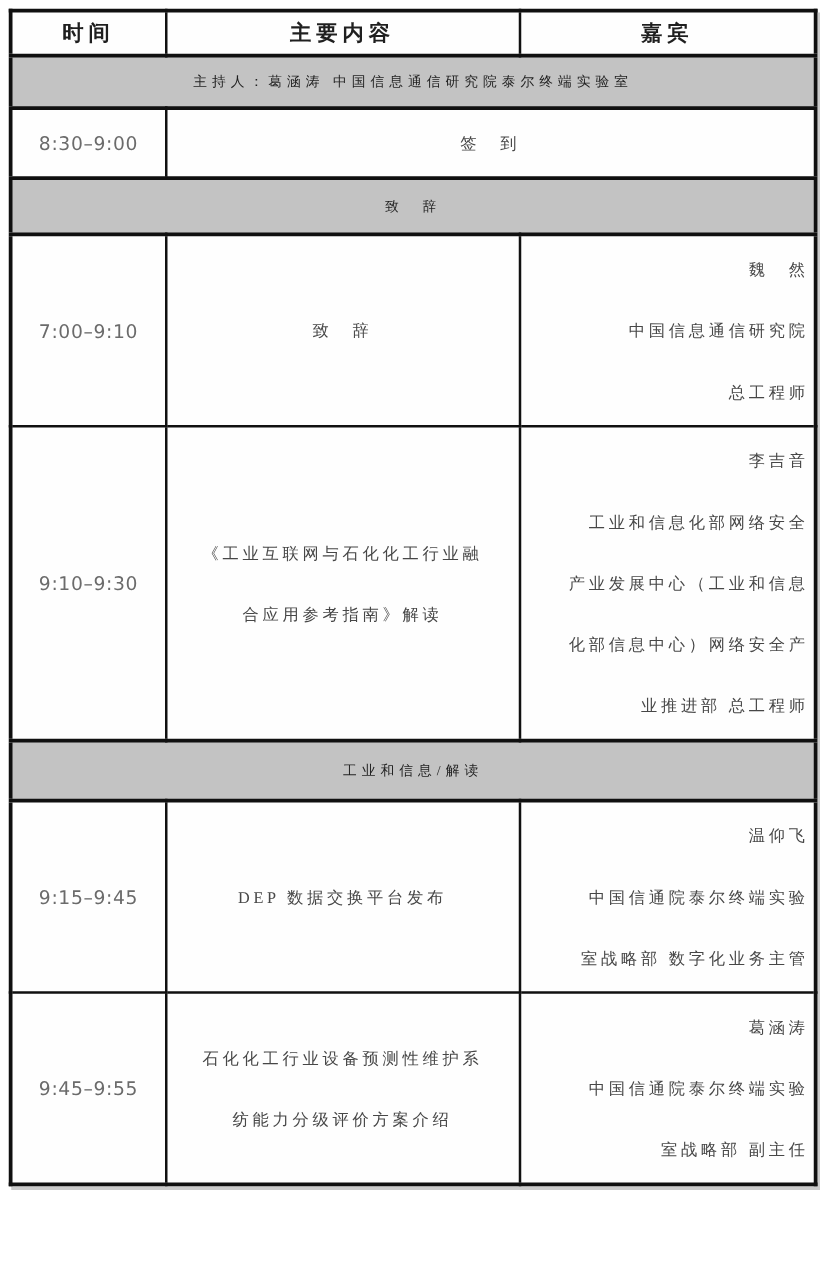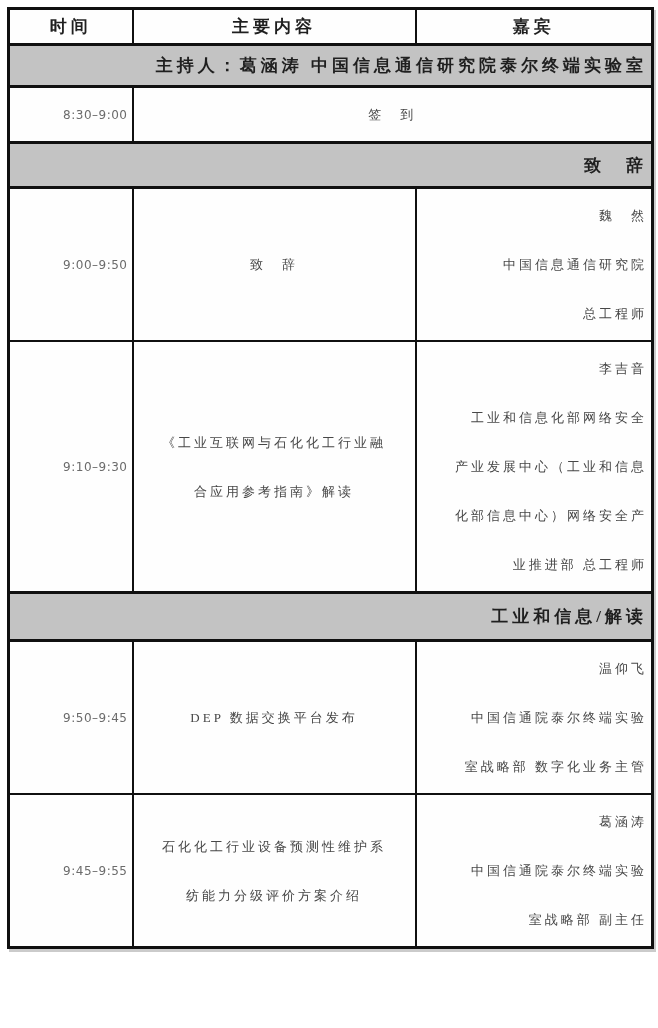--- a/index.html
+++ b/index.html
@@ -40,32 +40,32 @@
   }
   th{
     font-size:17px;
     font-weight:bold;
     color:var(--text-dark);
     letter-spacing:4px;
     text-align:center;
   }
   td.section{
     background:var(--section-bg);
-    font-weight:bold;
+    font-weight:normal;
     color:var(--text-dark);
-    text-align:right;
-    font-size:17px;
+    text-align:center;
+    font-size:11px;
     letter-spacing:4px;
     border-top:3px solid var(--border);
     border-bottom:3px solid var(--border);
   }
   td.time{
-    text-align:right;
+    text-align:center;
     font-family:"DejaVu Sans","Liberation Sans",sans-serif;
-    font-size:12px;
+    font-size:15px;
     color:var(--text-time);
     letter-spacing:0.5px;
   }
   td.content{
     text-align:center;
     white-space:pre-line;
     line-height:49px;
   }
   td.guest{
     text-align:right;
@@ -110,21 +110,21 @@
     <tr class="rh-signin">
       <td class="time">8:30–9:00</td>
       <td class="content" colspan="2">签　到</td>
     </tr>
 
     <tr class="rh-sect1">
       <td class="section" colspan="3">致　辞</td>
     </tr>
 
     <tr class="rh-opening">
-      <td class="time">9:00–9:50</td>
+      <td class="time">7:00–9:10</td>
       <td class="content">致　辞</td>
       <td class="guest">魏　然
 中国信息通信研究院
 总工程师</td>
     </tr>
 
 
     <tr class="rh-keynote">
       <td class="time">9:10–9:30</td>
       <td class="content">《工业互联网与石化化工行业融
@@ -134,21 +134,21 @@
 产业发展中心（工业和信息
 化部信息中心）网络安全产
 业推进部 总工程师</td>
     </tr>
 
     <tr class="rh-sect3">
       <td class="section" colspan="3">工业和信息/解读</td>
     </tr>
 
     <tr class="rh-dep">
-      <td class="time">9:50–9:45</td>
+      <td class="time">9:15–9:45</td>
       <td class="content">DEP 数据交换平台发布</td>
       <td class="guest">温仰飞
 中国信通院泰尔终端实验
 室战略部 数字化业务主管</td>
     </tr>
 
     <tr class="rh-petro">
       <td class="time">9:45–9:55</td>
       <td class="content">石化化工行业设备预测性维护系
 纺能力分级评价方案介绍</td>

